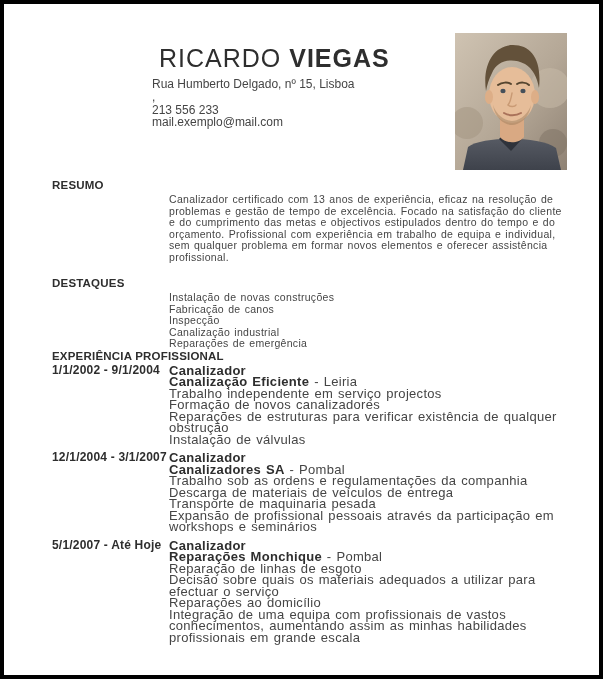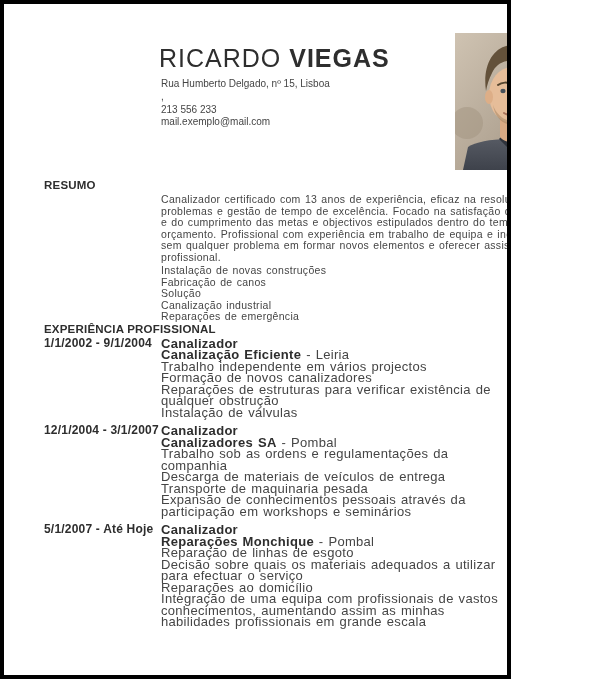--- a/index.html
+++ b/index.html
@@ -1,46 +1,46 @@
 <!DOCTYPE html>
 <html><head>
 <meta charset="utf-8">
 <style>
   html,body{margin:0;padding:0;background:#fff;}
   .page{
     position:relative;
-    width:511px;height:679px;
+    width:603px;height:679px;
     box-sizing:border-box;
     border:4px solid #000;
     background:#fff;
     font-family:"Liberation Sans", sans-serif;
     color:#454545;
     overflow:hidden;
   }
   
   .name{
     position:absolute;left:155px;top:40px;
     font-size:25px;letter-spacing:1px;color:#2e2e2e;
     white-space:nowrap;
   }
   .name .first{font-weight:400;}
   .name .last{font-weight:700;}
   .contact{
-    position:absolute;left:157px;top:74px;
-    font-size:10px;line-height:12.8px;color:#454545;
+    position:absolute;left:148px;top:74px;
+    font-size:12px;line-height:12.8px;color:#454545;
   }
   .contact div{min-height:12.8px;}
   
   .photo{
     position:absolute;left:451px;top:29px;width:112px;height:137px;
     overflow:hidden;
   }
   .photo svg{display:block;}
   
-  .main{position:absolute;top:0;left:0;right:0;}
+  .main{position:absolute;top:0;left:0;right:0;padding-left:8px;}
   .sec-heading{
     margin:0 0 0 40px;
     font-size:11.5px;font-weight:700;color:#2e2e2e;
     line-height:13px;letter-spacing:0.2px;
   }
   #h-resumo{margin-top:175px;}
   #h-destaques{margin-top:14px;}
   #h-exp{}
   .sec-body{
     margin:2px 0 0 157px;width:402px;
@@ -122,51 +122,52 @@
 
       <path d="M49,80 C54,83 61,83 66,80" stroke="#a9725a" stroke-width="2" fill="none" stroke-linecap="round"></path>
     </svg>
   </div>
 
   <div class="main">
 
     <div class="sec-heading" id="h-resumo">RESUMO</div>
     <div class="sec-body">Canalizador certificado com 13 anos de experiência, eficaz na resolução de problemas e gestão de tempo de excelência. Focado na satisfação do cliente e do cumprimento das metas e objectivos estipulados dentro do tempo e do orçamento. Profissional com experiência em trabalho de equipa e individual, sem qualquer problema em formar novos elementos e oferecer assistência profissional.</div>
 
+    <div class="sec-heading" id="h-destaques">DESTAQUES</div>
     <div class="sec-body plain-list">
       <div>Instalação de novas construções</div>
       <div>Fabricação de canos</div>
-      <div>Solução</div>
+      <div>Inspecção</div>
       <div>Canalização industrial</div>
       <div>Reparações de emergência</div>
     </div>
 
     <div class="sec-heading" id="h-exp">EXPERIÊNCIA PROFISSIONAL</div>
 
     <div class="job">
       <div class="job-dates">1/1/2002 - 9/1/2004</div>
       <div class="job-body">
         <div class="job-title">Canalizador</div>
         <div class="job-company"><b>Canalização Eficiente</b> <span>-</span> <span>Leiria</span></div>
-        <div>Trabalho independente em vários projectos</div>
+        <div>Trabalho independente em serviço projectos</div>
         <div>Formação de novos canalizadores</div>
         <div>Reparações de estruturas para verificar existência de qualquer obstrução</div>
         <div>Instalação de válvulas</div>
       </div>
     </div>
 
     <div class="job">
       <div class="job-dates">12/1/2004 - 3/1/2007</div>
       <div class="job-body">
         <div class="job-title">Canalizador</div>
         <div class="job-company"><b>Canalizadores SA</b> <span>-</span> <span>Pombal</span></div>
         <div>Trabalho sob as ordens e regulamentações da companhia</div>
         <div>Descarga de materiais de veículos de entrega</div>
         <div>Transporte de maquinaria pesada</div>
-        <div>Expansão de conhecimentos pessoais através da participação em workshops e seminários</div>
+        <div>Expansão de profissional pessoais através da participação em workshops e seminários</div>
       </div>
     </div>
 
     <div class="job">
       <div class="job-dates">5/1/2007 - Até Hoje</div>
       <div class="job-body">
         <div class="job-title">Canalizador</div>
         <div class="job-company"><b>Reparações Monchique</b> <span>-</span> <span>Pombal</span></div>
         <div>Reparação de linhas de esgoto</div>
         <div>Decisão sobre quais os materiais adequados a utilizar para efectuar o serviço</div>

